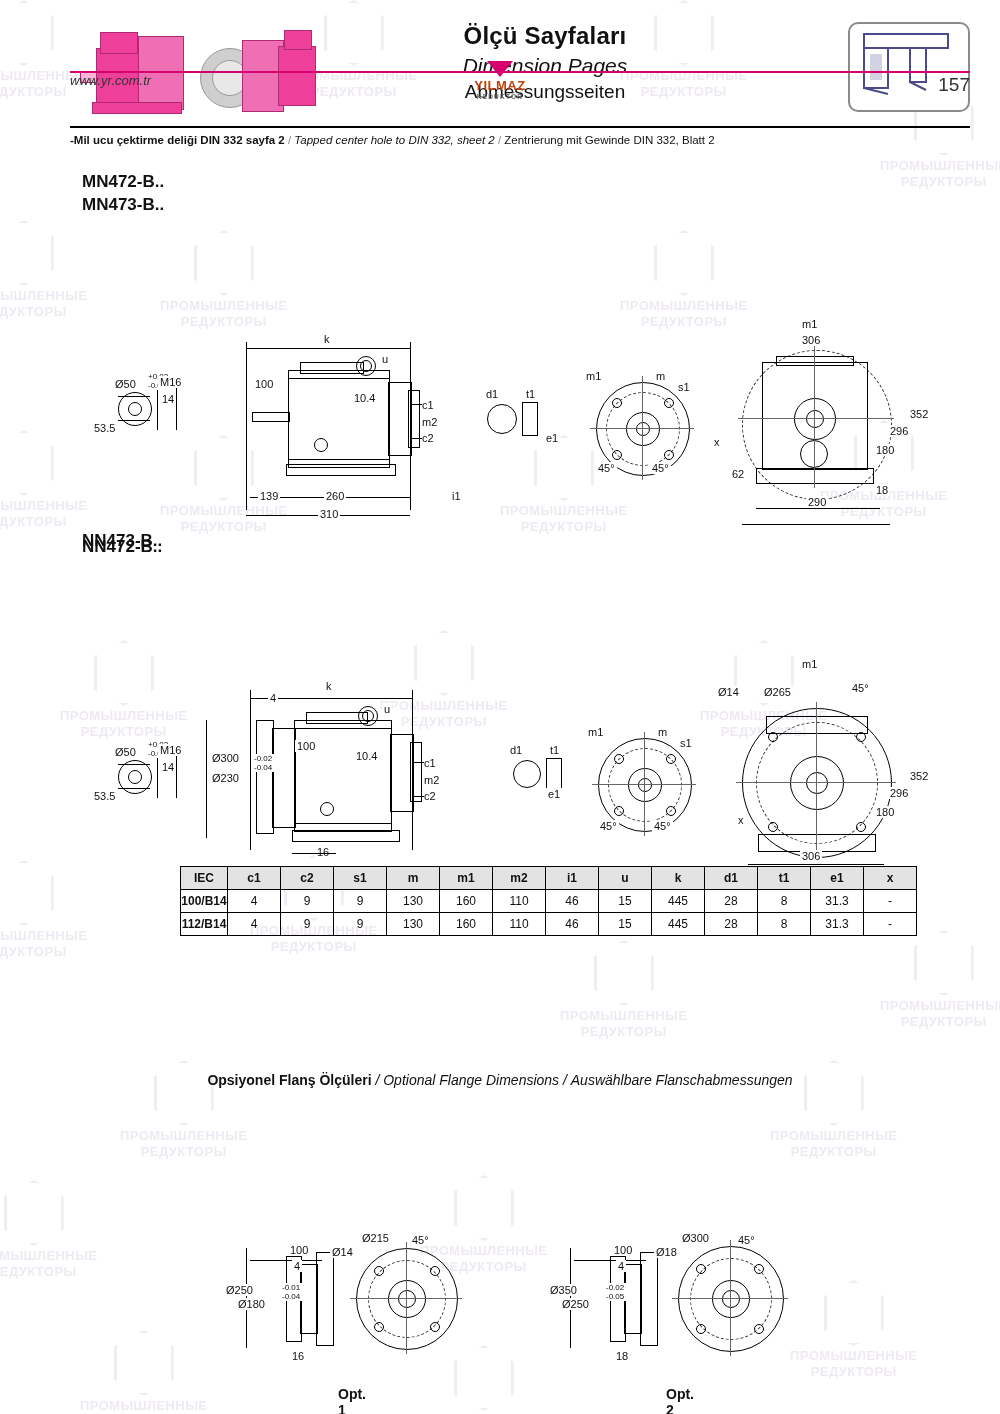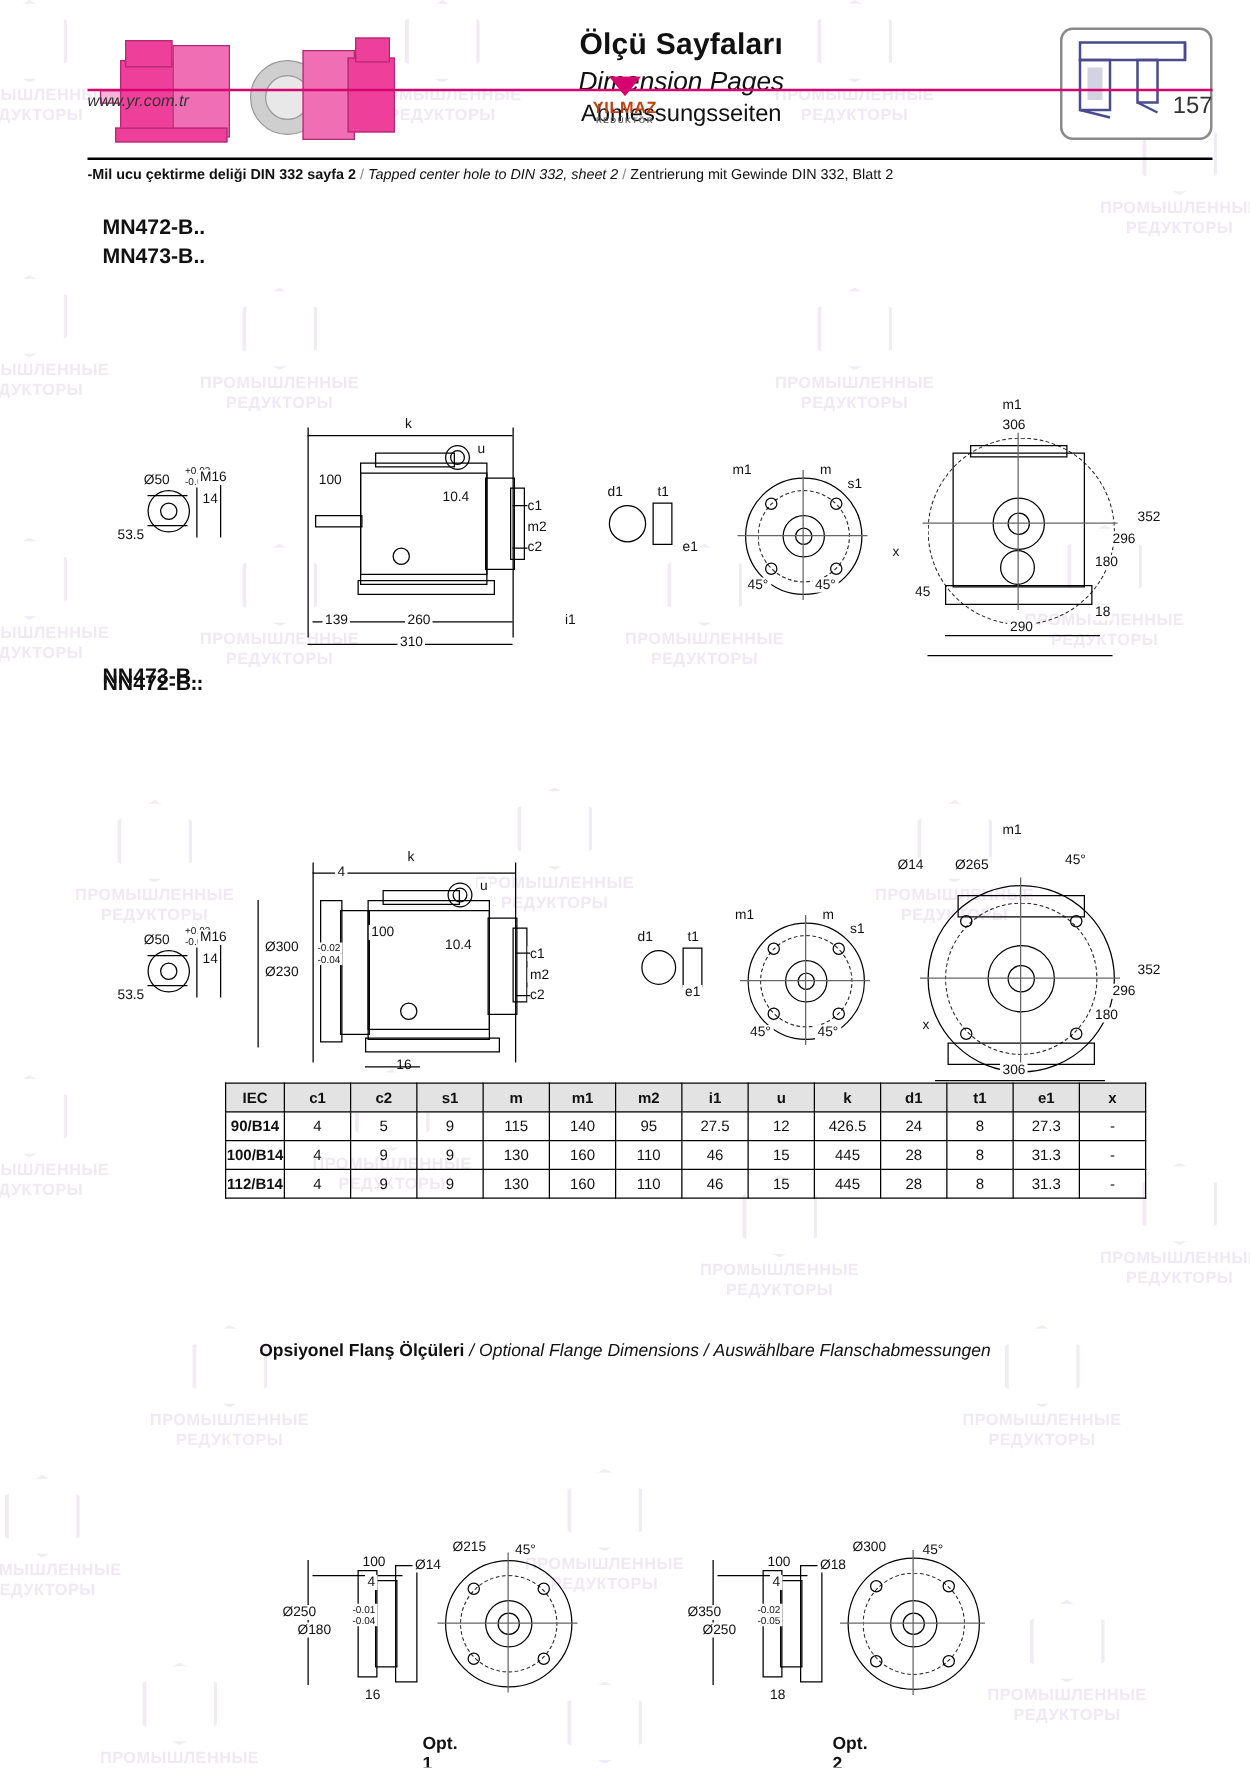--- a/index.html
+++ b/index.html
@@ -248,21 +248,21 @@
     <div class="circ" style="left:800px;top:320px;width:26px;height:26px;"></div>
     <div class="rect" style="left:756px;top:348px;width:116px;height:14px;"></div>
     <div class="ln lnv" style="left:814px;top:226px;height:142px;background:#666;"></div>
     <div class="ln lnh" style="left:738px;top:298px;width:156px;background:#666;"></div>
 
     <div class="dim" style="left:800px;top:198px;">m1</div>
     <div class="dim" style="left:800px;top:214px;">306</div>
     <div class="dim" style="left:908px;top:288px;">352</div>
     <div class="dim" style="left:888px;top:305px;">296</div>
     <div class="dim" style="left:874px;top:324px;">180</div>
-    <div class="dim" style="left:730px;top:348px;">45</div>
+    <div class="dim" style="left:730px;top:348px;">62</div>
     <div class="dim" style="left:712px;top:316px;">x</div>
     <div class="dim" style="left:874px;top:364px;">18</div>
     <div class="dim" style="left:806px;top:378px;">215</div>
     <div class="dim" style="left:806px;top:376px;">290</div>
     <div class="ln lnh" style="left:756px;top:388px;width:124px;"></div>
     <div class="ln lnh" style="left:742px;top:404px;width:148px;"></div>
   </div>
 </div>
 
 <div class="model" style="left:82px;top:508px;margin-top:29px;">NN472-B..</div>
@@ -388,36 +388,20 @@
       <th>i1</th>
       <th>u</th>
       <th>k</th>
       <th>d1</th>
       <th>t1</th>
       <th>e1</th>
       <th>x</th>
     </tr>
   </thead>
   <tbody>
-    <tr>
-      <td class="first">90/B14</td>
-      <td>4</td>
-      <td>5</td>
-      <td>9</td>
-      <td>115</td>
-      <td>140</td>
-      <td>95</td>
-      <td>27.5</td>
-      <td>12</td>
-      <td>426.5</td>
-      <td>24</td>
-      <td>8</td>
-      <td>27.3</td>
-      <td>-</td>
-    </tr>
     <tr>
       <td class="first">100/B14</td>
       <td>4</td>
       <td>9</td>
       <td>9</td>
       <td>130</td>
       <td>160</td>
       <td>110</td>
       <td>46</td>
       <td>15</td>

